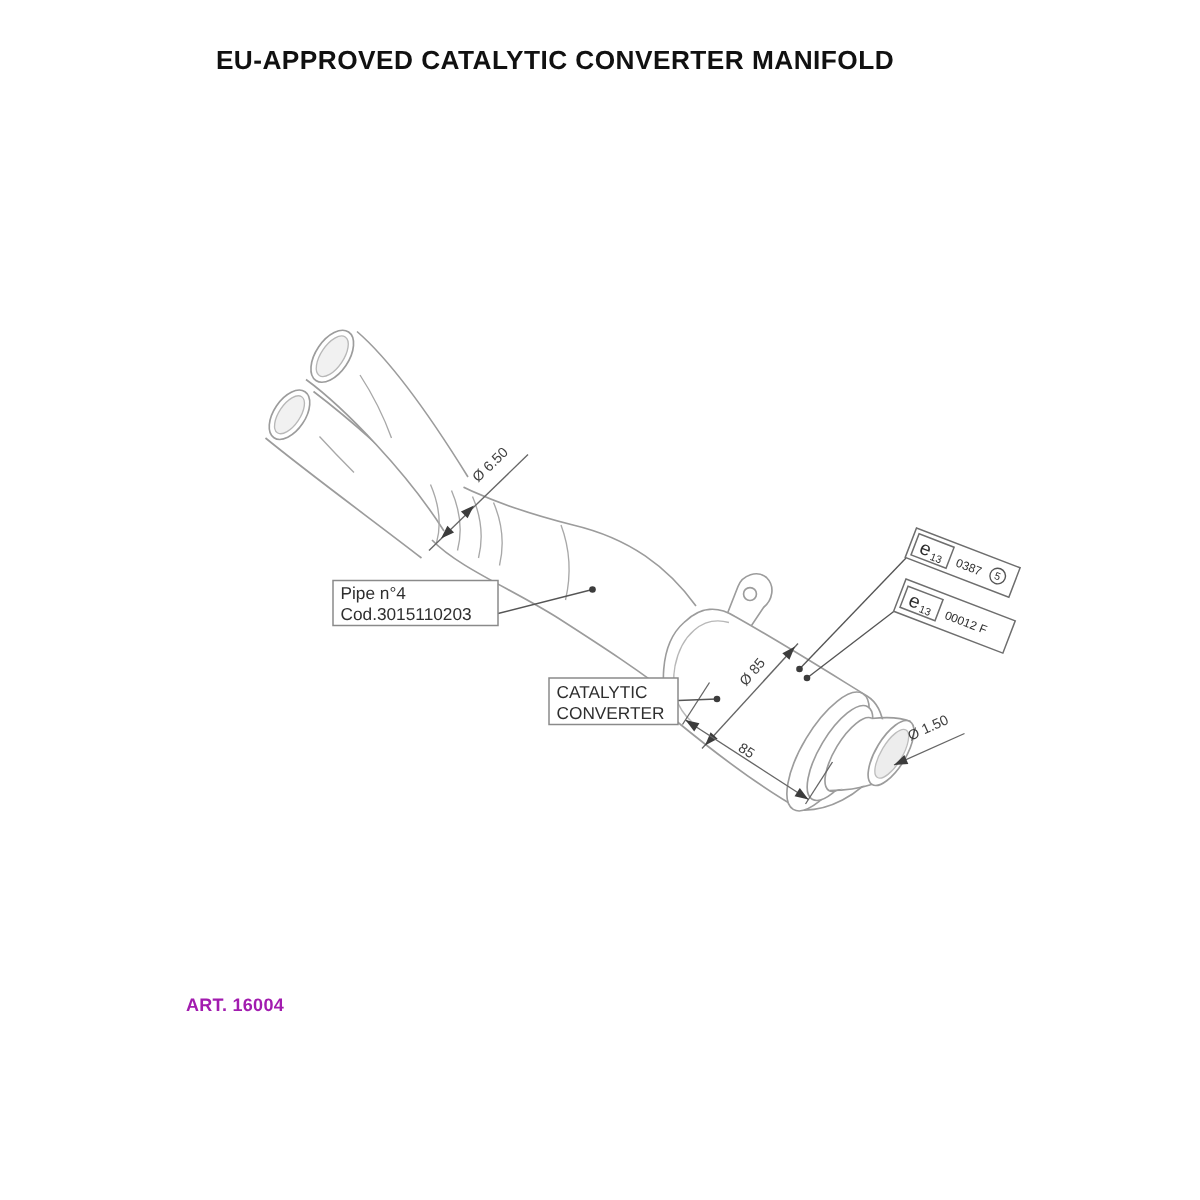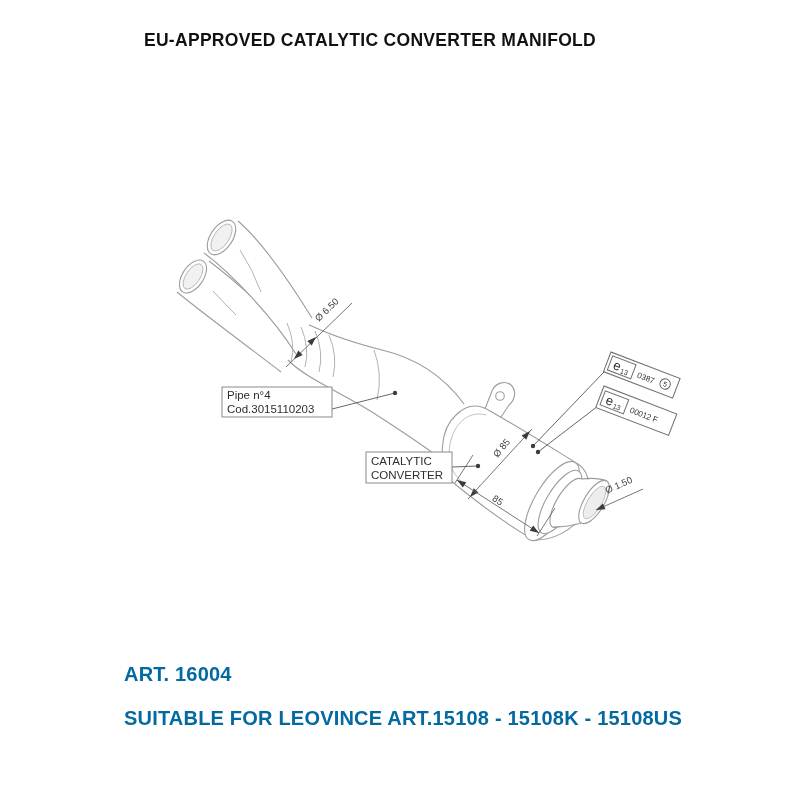--- a/index.html
+++ b/index.html
@@ -1,20 +1,20 @@
 <!DOCTYPE html>
 <html><head>
 <meta charset="utf-8">
 <style>
   html,body{margin:0;padding:0;background:#ffffff;}
   #page{position:relative;width:800px;height:800px;background:#ffffff;overflow:hidden;
         font-family:"Liberation Sans",sans-serif;color:#111;}
   .title{position:absolute;top:30px;left:0;width:740px;text-align:center;
          font-size:17.5px;font-weight:bold;letter-spacing:0.3px;color:#111;}
-  .footer-line{position:absolute;left:124px;font-size:20px;font-weight:bold;color:#0369a1;
+  .footer-line{position:absolute;left:124px;font-size:12px;font-weight:bold;color:#a21caf;
                letter-spacing:0.2px;white-space:nowrap;}
   #f1{top:663px;} #f2{top:707px;} #f3{top:749px;}
   svg{position:absolute;top:0;left:0;}
   svg text{font-family:"Liberation Sans",sans-serif;}
   .outline{fill:#ffffff;stroke:#9c9c9c;stroke-width:1.1;}
   .outline-nf{fill:none;stroke:#9c9c9c;stroke-width:1.1;}
   .fillonly{fill:#ffffff;stroke:none;}
   .inner{fill:none;stroke:#b8b8b8;stroke-width:0.9;}
   .weld{fill:none;stroke:#a8a8a8;stroke-width:0.9;}
   .dimline{stroke:#666;stroke-width:0.9;fill:none;}
@@ -170,15 +170,14 @@
         <rect class="homobox" x="0" y="0" width="78" height="23"></rect>
         <rect class="homobadge" x="3" y="4" width="25" height="15"></rect>
         <text class="homo-e" x="7" y="16">e</text>
         <text class="homo-num" x="15.5" y="17.5">13</text>
         <text class="homo-code" x="33" y="15.5">00012 F</text>
       </g>
     </g>
   </svg>
 
   <div class="footer-line" id="f1">ART. 16004</div>
-  <div class="footer-line" id="f2">SUITABLE FOR LEOVINCE ART.15108 - 15108K - 15108US</div>
 
 </div>
 
 </body></html>

